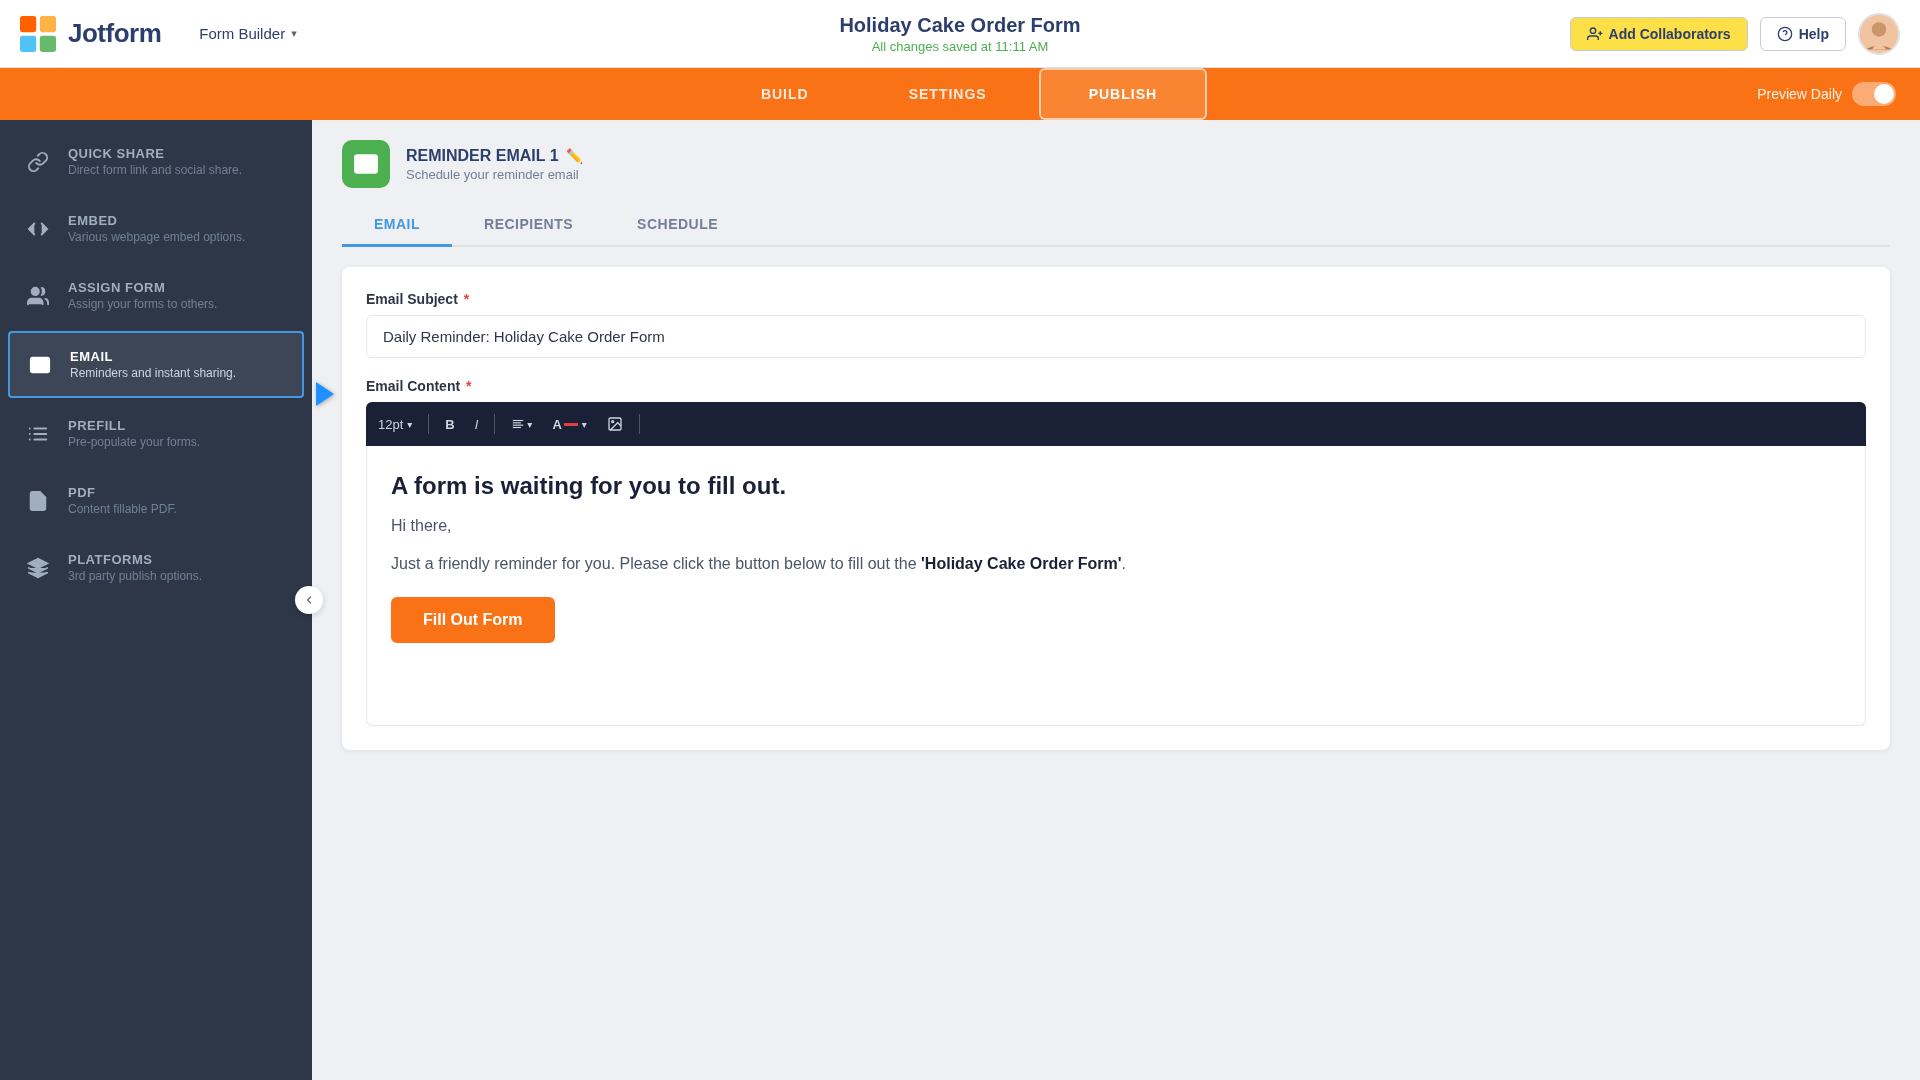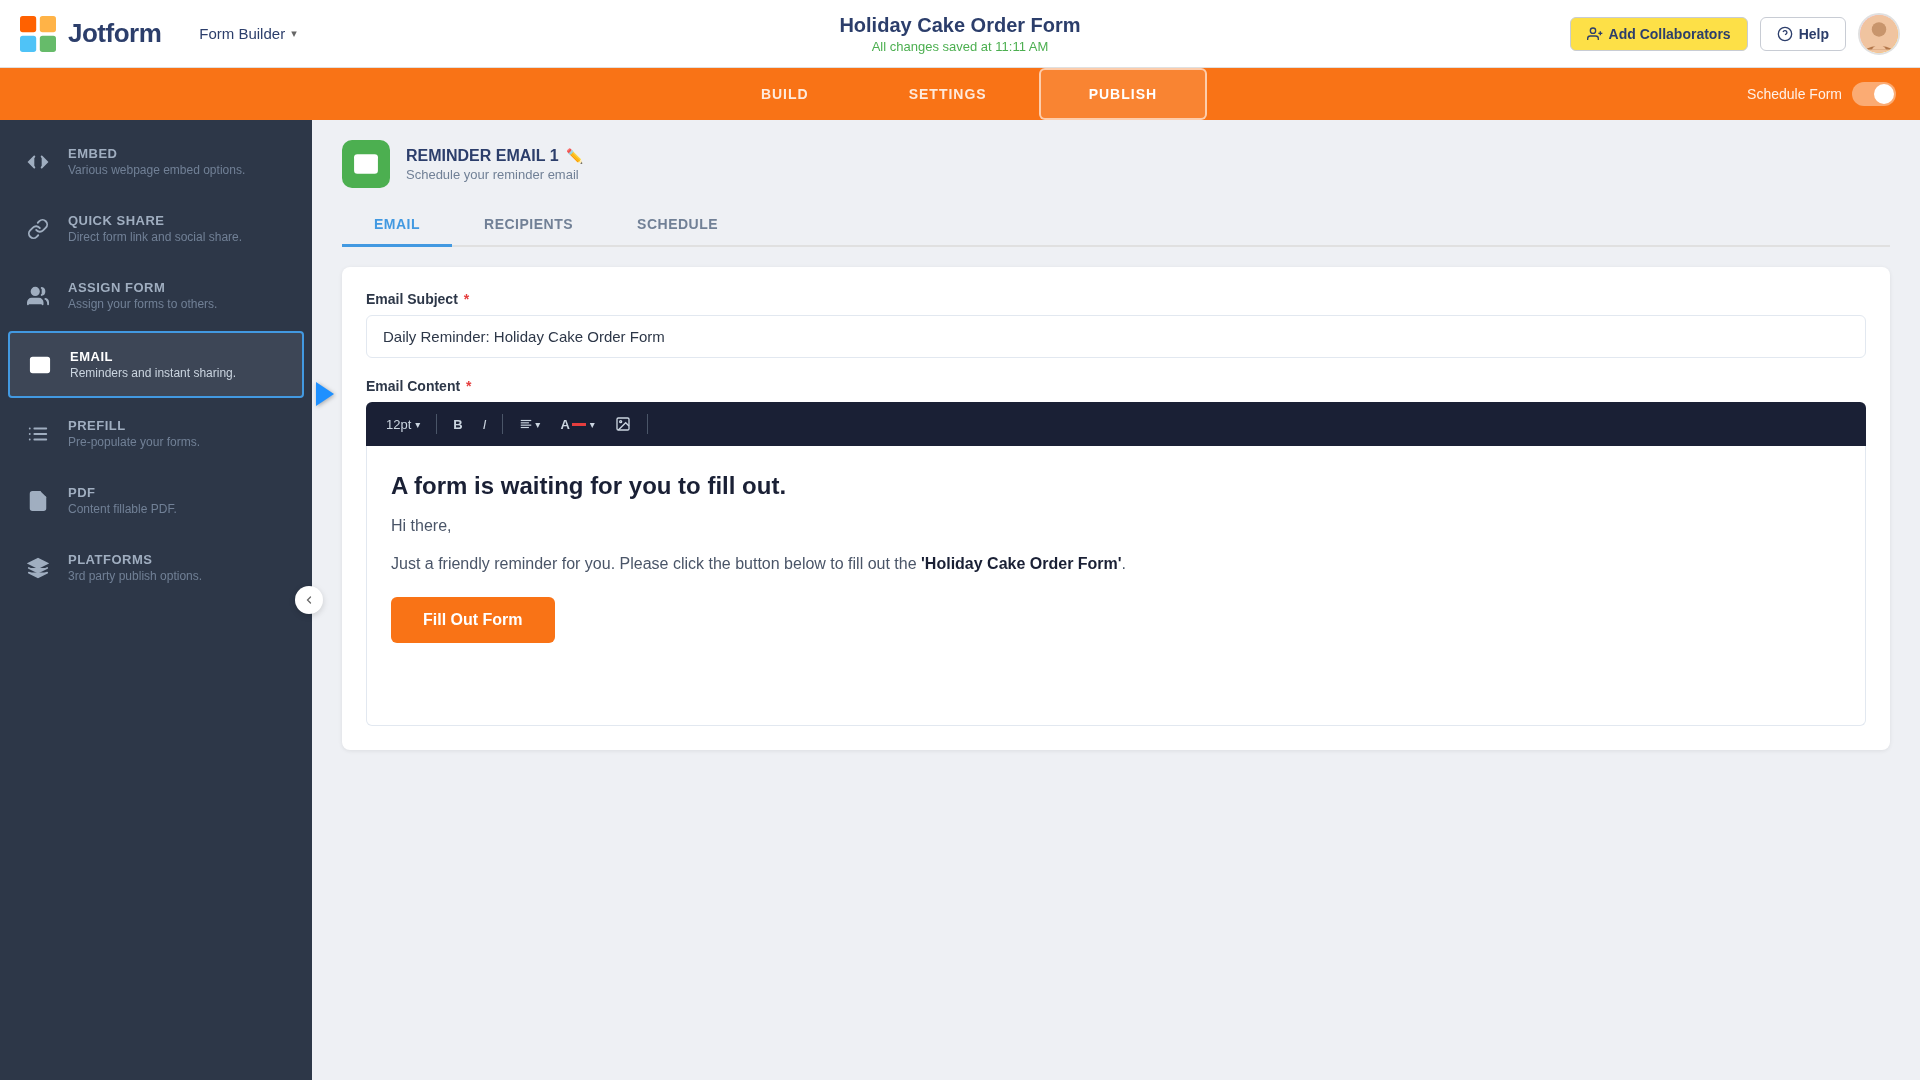--- a/index.html
+++ b/index.html
@@ -166,21 +166,21 @@
     .required-star { color: #e53e3e; margin-left: 2px; }
     .text-input {
       width: 100%; border: 1.5px solid #e2e8f0; border-radius: 6px;
       padding: 12px 16px; font-size: 15px; color: #2d3748;
       outline: none; margin-bottom: 20px;
     }
 
     
     .editor-toolbar {
       background: #1a2035; border-radius: 6px 6px 0 0;
-      padding: 10px 12px; display: flex; align-items: center; gap: 4px;
+      padding: 10px 4px; display: flex; align-items: center; gap: 4px;
     }
     .toolbar-btn {
       padding: 4px 8px; color: #cbd5e0; background: transparent;
       border: none; cursor: pointer; font-size: 13px; border-radius: 3px;
       display: flex; align-items: center; gap: 2px;
     }
     .toolbar-sep { width: 1px; height: 20px; background: #4a5568; margin: 0 4px; }
     .font-size-btn {
       display: flex; align-items: center; gap: 4px;
       padding: 4px 8px; color: #cbd5e0; background: transparent;
@@ -259,54 +259,54 @@
   </div>
 </header>
 
 <nav class="nav-bar">
   <div class="nav-tabs">
     <div class="nav-tab">BUILD</div>
     <div class="nav-tab">SETTINGS</div>
     <div class="nav-tab active">PUBLISH</div>
   </div>
   <div class="preview-form-area">
-    <span>Schedule Form</span>
+    <span>Preview Daily</span>
     <div class="toggle-switch">
       <div class="toggle-knob"></div>
     </div>
   </div>
 </nav>
 
 <div class="main-layout">
 
   <aside class="sidebar" style="position:relative;">
+
+    <div class="sidebar-item">
+      <div class="sidebar-icon">
+        <svg width="22" height="22" viewBox="0 0 24 24">
+          <path d="M10 13a5 5 0 0 0 7.54.54l3-3a5 5 0 0 0-7.07-7.07l-1.72 1.71" stroke="#a0aec0" stroke-width="2" fill="none" stroke-linecap="round"></path>
+          <path d="M14 11a5 5 0 0 0-7.54-.54l-3 3a5 5 0 0 0 7.07 7.07l1.71-1.71" stroke="#a0aec0" stroke-width="2" fill="none" stroke-linecap="round"></path>
+        </svg>
+      </div>
+      <div class="sidebar-text-group">
+        <span class="sidebar-label">QUICK SHARE</span>
+        <span class="sidebar-desc">Direct form link and social share.</span>
+      </div>
+    </div>
 
     <div class="sidebar-item">
       <div class="sidebar-icon">
         <svg width="22" height="22" viewBox="0 0 24 24" fill="none" stroke="#a0aec0" stroke-width="2" stroke-linecap="round">
           <polyline points="16 18 22 12 16 6"></polyline>
           <polyline points="8 6 2 12 8 18"></polyline>
         </svg>
       </div>
       <div class="sidebar-text-group">
         <span class="sidebar-label">EMBED</span>
         <span class="sidebar-desc">Various webpage embed options.</span>
-      </div>
-    </div>
-
-    <div class="sidebar-item">
-      <div class="sidebar-icon">
-        <svg width="22" height="22" viewBox="0 0 24 24">
-          <path d="M10 13a5 5 0 0 0 7.54.54l3-3a5 5 0 0 0-7.07-7.07l-1.72 1.71" stroke="#a0aec0" stroke-width="2" fill="none" stroke-linecap="round"></path>
-          <path d="M14 11a5 5 0 0 0-7.54-.54l-3 3a5 5 0 0 0 7.07 7.07l1.71-1.71" stroke="#a0aec0" stroke-width="2" fill="none" stroke-linecap="round"></path>
-        </svg>
-      </div>
-      <div class="sidebar-text-group">
-        <span class="sidebar-label">QUICK SHARE</span>
-        <span class="sidebar-desc">Direct form link and social share.</span>
       </div>
     </div>
 
     <div class="sidebar-item">
       <div class="sidebar-icon">
         <svg width="22" height="22" viewBox="0 0 24 24" fill="none" stroke="#a0aec0" stroke-width="2" stroke-linecap="round">
           <path d="M17 21v-2a4 4 0 0 0-4-4H5a4 4 0 0 0-4 4v2"></path>
           <circle cx="9" cy="7" r="4"></circle>
           <path d="M23 21v-2a4 4 0 0 0-3-3.87"></path>
           <path d="M16 3.13a4 4 0 0 1 0 7.75"></path>

